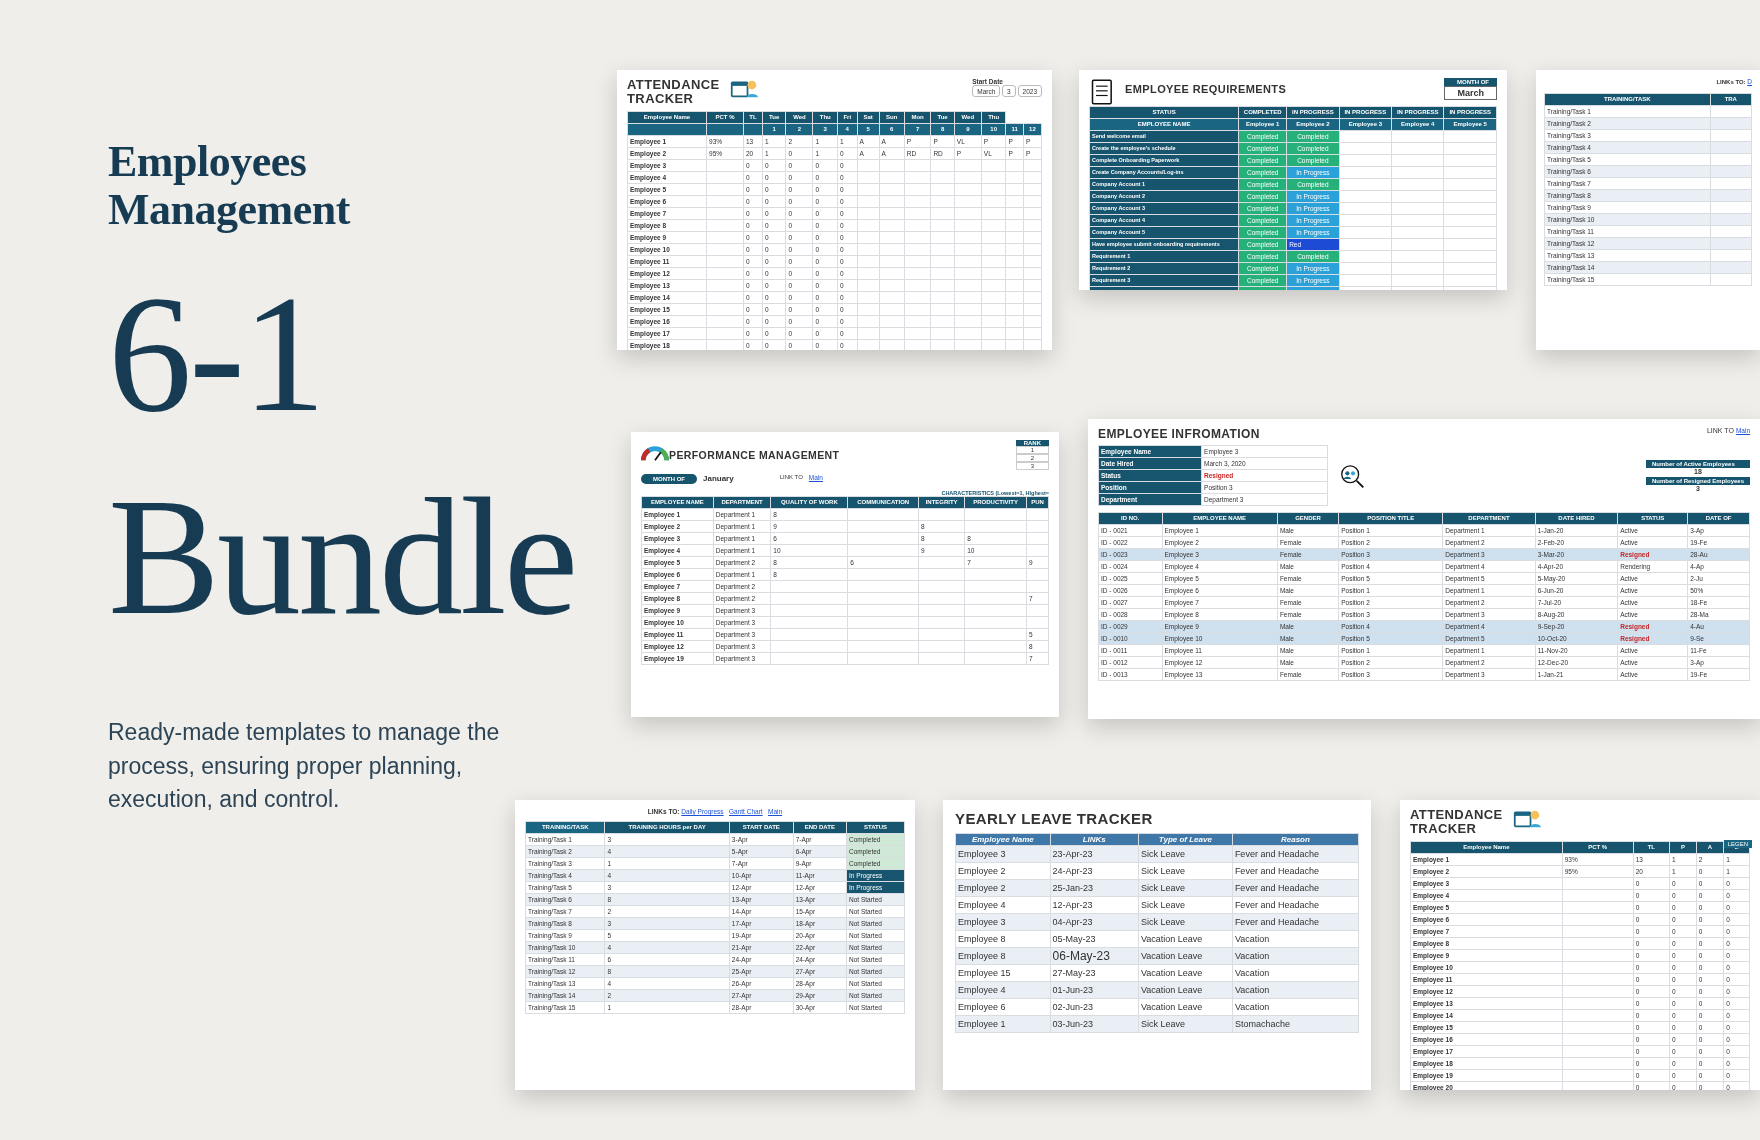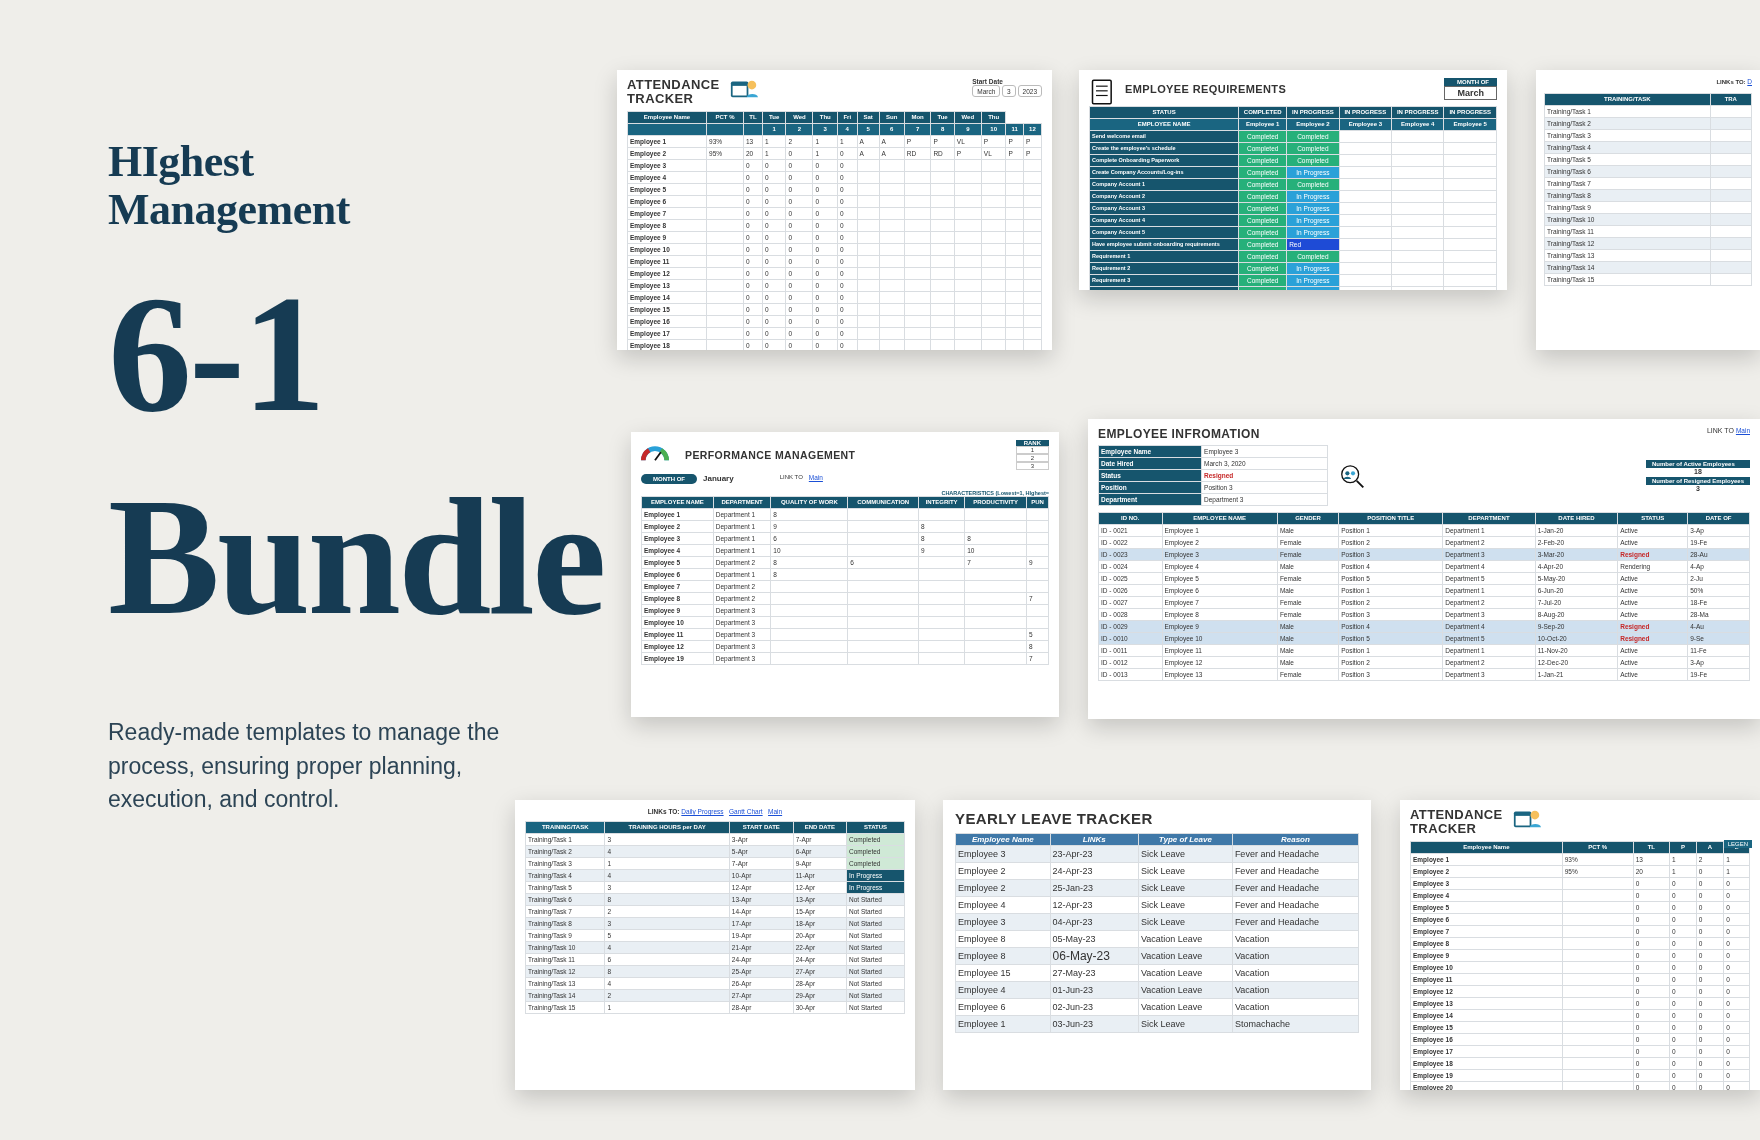--- a/index.html
+++ b/index.html
@@ -1,20 +1,20 @@
 <!DOCTYPE html>
 <html><head>
 <meta charset="utf-8">
 <style>
   * { box-sizing: border-box; margin: 0; padding: 0; }
   body { width:1760px; height:1140px; background:#efeeea; font-family: Georgia, 'Times New Roman', serif; color:#14324a; overflow:hidden; position:relative; }
   .stage { position:relative; width:1760px; height:1140px; }
   .leftcol { position:absolute; left:108px; top:138px; width:460px; }
   .h-small { font-size:44px; line-height:1.08; font-weight:600; letter-spacing:-0.5px; color:#163b53; }
-  .h-big { font-size:168px; line-height:0.98; font-weight:700; color:#163b53; margin-top:38px; letter-spacing:-3px; }
+  .h-big { font-size:168px; line-height:0.98; font-weight:400; color:#163b53; margin-top:38px; letter-spacing:-3px; }
   .sub { font-family:-apple-system,Segoe UI,Helvetica,Arial,sans-serif; font-size:23px; line-height:1.45; color:#2c4455; margin-top:78px; max-width:430px; font-weight:400;}
   .card { position:absolute; background:#fff; box-shadow:0 8px 22px rgba(0,0,0,.18); font-family:Arial,Helvetica,sans-serif; font-size:7px; color:#333; overflow:hidden;}
   .card .ctitle { font-weight:900; letter-spacing:.4px; }
   
   table { border-collapse:collapse; width:100%; }
   td,th{ padding:1px 2px; border:.5px solid #d9dde1; height:9px; line-height:9px; white-space:nowrap; overflow:hidden; text-overflow:ellipsis; font-size:6.5px;}
   th { background:#16556d; color:#fff; font-weight:700; font-size:6px;}
   .th2 { background:#1a6581; }
   .alt tbody tr:nth-child(odd) td{ background:#e9eff4; }
   .striped tbody tr:nth-child(even) td{ background:#e9eff4;}
@@ -27,21 +27,21 @@
   .tag-prog{background:#2aa1d8;color:#fff;text-align:center;}
   .bad{color:#c62828;font-weight:700;}
   .iconbox{display:inline-block;width:28px;height:22px;vertical-align:middle;}
 </style>
 </head>
 <body>
 
 <div class="stage">
 
   <div class="leftcol">
-    <div class="h-small">HIghest</div>
+    <div class="h-small">Employees</div>
     <div class="h-small">Management</div>
     <div class="h-big">6-1</div>
     <div class="h-big">Bundle</div>
     <div class="sub">Ready-made templates to manage the process, ensuring proper planning, execution, and control.</div>
   </div>
 
   <div class="card" style="left:617px;top:70px;width:435px;height:280px;padding:8px 10px;">
     <div style="display:flex;align-items:flex-start;gap:10px;">
       <div class="ctitle" style="font-size:13px;line-height:1.05;white-space:pre;">ATTENDANCE
 TRACKER</div>
@@ -656,21 +656,21 @@
             <tr>
               <td>Training/Task 15</td>
               <td></td>
             </tr>
           </tbody>
         </table>
       </div>
   </div>
 
   <div class="card" style="left:631px;top:432px;width:428px;height:285px;padding:8px 10px;">
-    <div style="display:flex;align-items:center;gap:16px;">
+    <div style="display:flex;align-items:center;gap:0;">
       <span class="iconbox">
         <svg viewBox="0 0 24 16">
             <path d="M2 14a10 10 0 0 1 20 0" fill="none" stroke="#2aa1d8" stroke-width="4"></path>
             <path d="M2 14a10 10 0 0 1 5-8.6" fill="none" stroke="#c62828" stroke-width="4"></path>
             <path d="M17 5.4A10 10 0 0 1 22 14" fill="none" stroke="#4caf50" stroke-width="4"></path>
             <line x1="12" y1="14" x2="17" y2="7" stroke="#111" stroke-width="1.5"></line>
           </svg>
       </span>
       <div class="ctitle" style="font-size:10.5px;">PERFORMANCE MANAGEMENT</div>
       <div style="margin-left:auto;text-align:center;">

